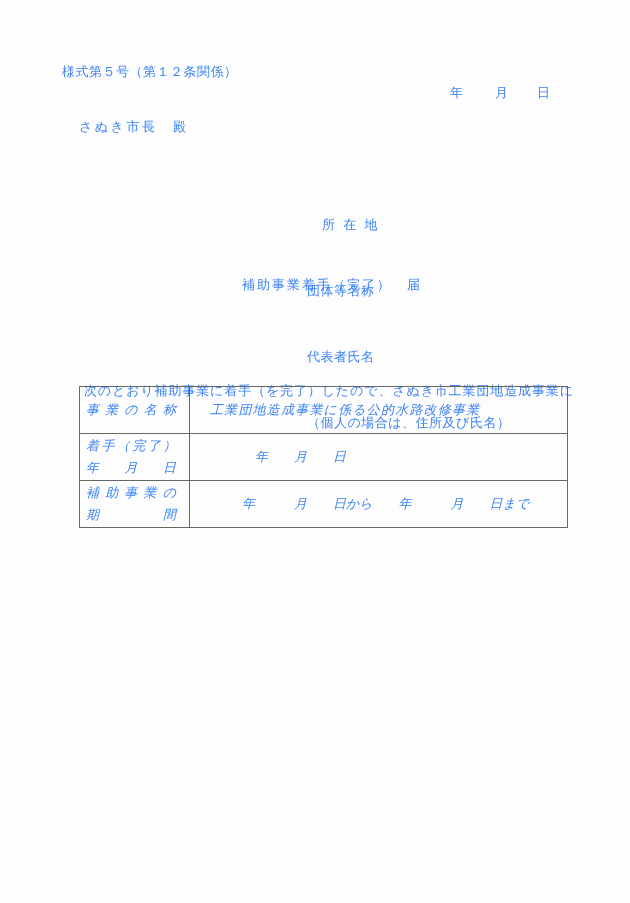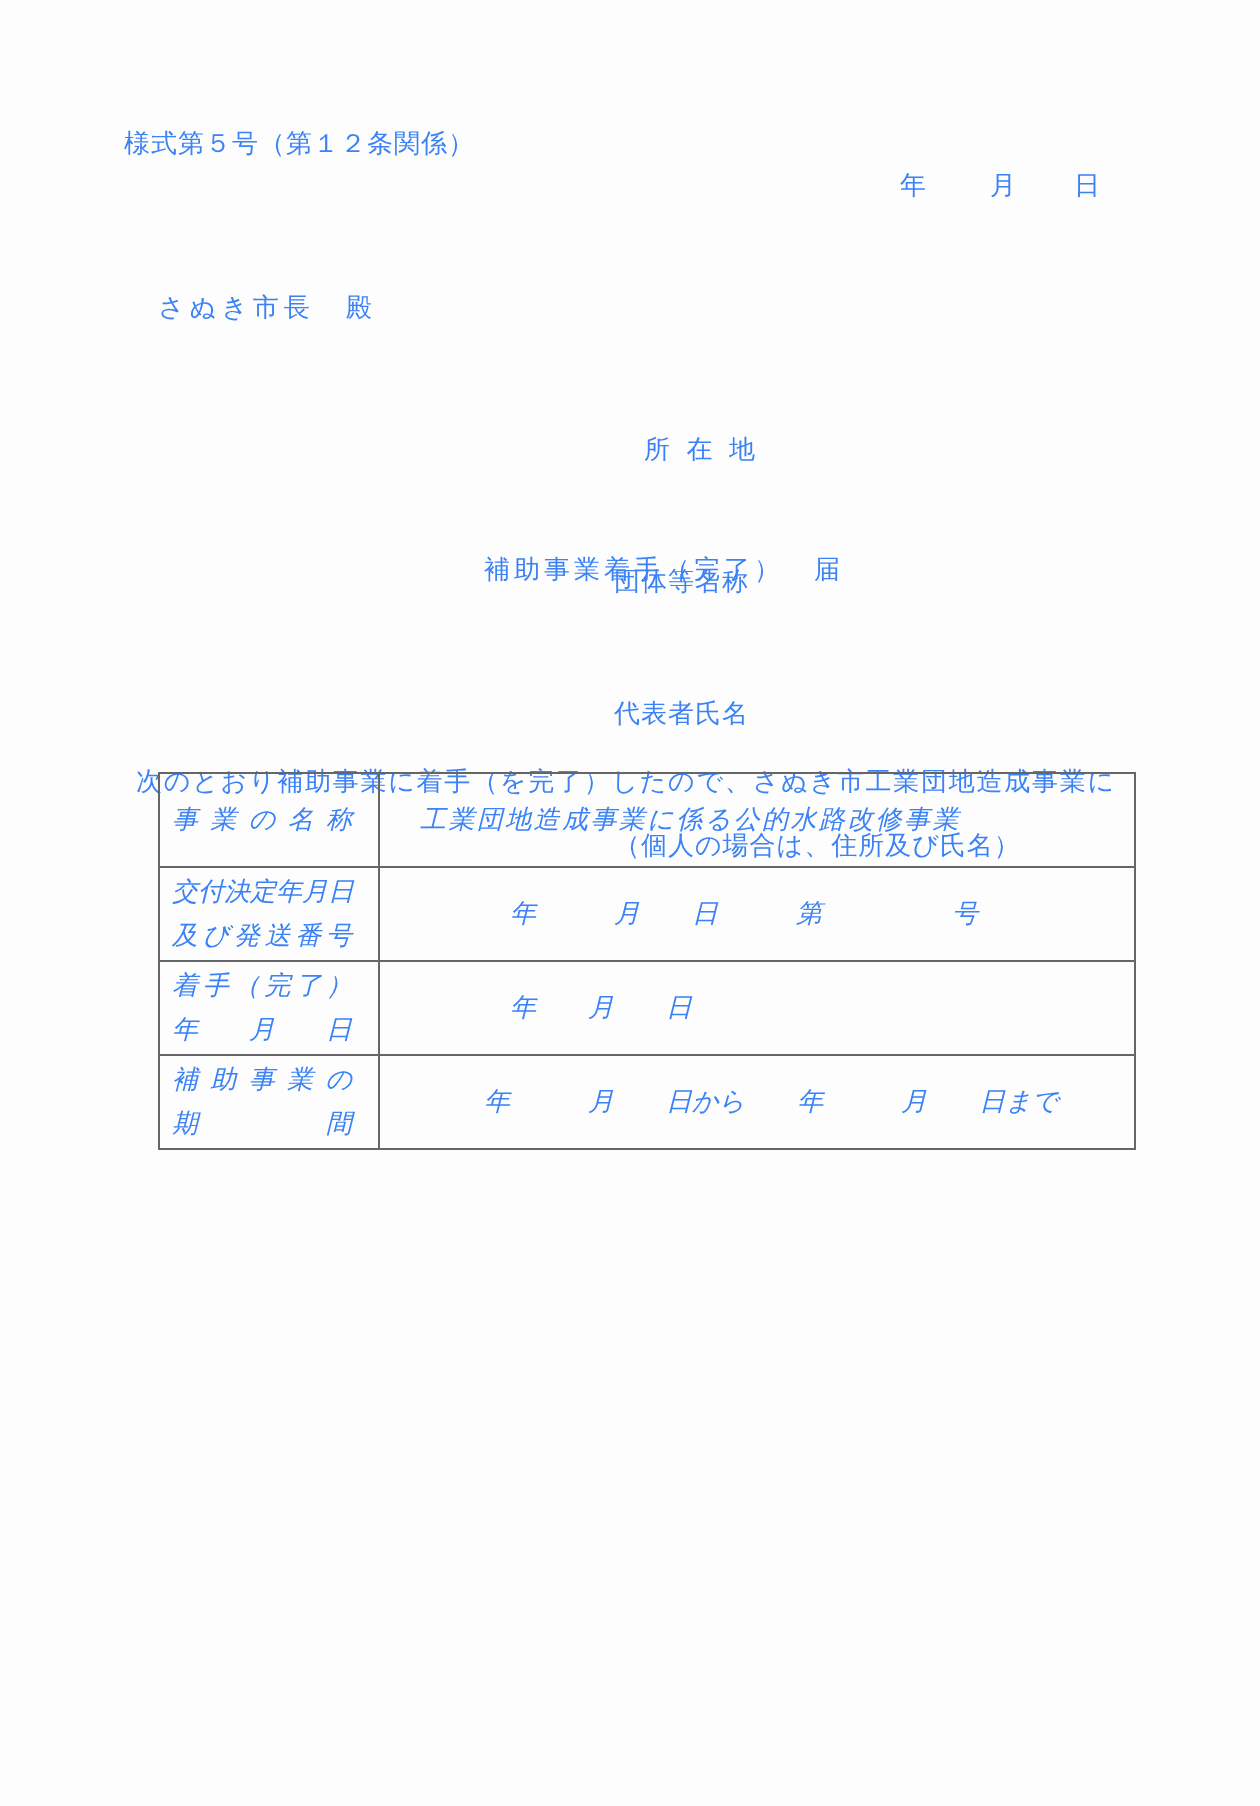--- a/index.html
+++ b/index.html
@@ -11,26 +11,26 @@
     font-family:"Liberation Serif","DejaVu Serif",serif;
     font-size:13px;
     color:#3b82f6;
     overflow:hidden;
   }
   .abs { position:absolute; white-space:pre; }
   .form-no   { left:62px;  top:63px;  letter-spacing:0.5px; }
   .date-y    { left:450px; top:84px; }
   .date-m    { left:495px; top:84px; }
   .date-d    { left:537px; top:84px; }
-  .recipient { left:79px;  top:145px; letter-spacing:2.5px; }
+  .recipient { left:79px;  top:118px; letter-spacing:2.5px; }
   .addr      { left:307px; top:170px; line-height:22px; letter-spacing:0.5px; }
   .addr div  { white-space:pre; }
   .addr-l1   { margin-left:15px; letter-spacing:2.5px; }
   .doc-title { left:242px; top:276px; letter-spacing:2px; }
-  .para      { left:42px;  top:318px; width:515px; line-height:29px; }
+  .para      { left:58px;  top:318px; width:515px; line-height:29px; }
   .para-l1   { margin-left:26px; width:489px; text-align:justify; text-align-last:justify; }
   .para-l2   { letter-spacing:0.8px; white-space:pre; }
   .form-table {
     position:absolute; left:79px; top:386px;
     width:488px; border-collapse:collapse; table-layout:fixed;
   }
   .form-table td { border:1px solid #666; height:46px; vertical-align:middle; padding:0;font-style:italic; }
   td.lbl { padding:0 13px 0 6px; }
   .jl    { text-align:justify; text-align-last:justify; line-height:22px; white-space:pre; }
   td.val { padding-left:13px; }
@@ -72,29 +72,20 @@
       <tr>
         <td class="lbl">
           <div class="jl">事業の名称</div>
         </td>
         <td class="val">
           <span class="v v-wide">工業団地造成事業に係る公的水路改修事業</span>
         </td>
       </tr>
       <tr>
         <td class="lbl">
-          <div class="jl">交付決定年月日</div>
-          <div class="jl">及び発送番号</div>
-        </td>
-        <td class="val">
-          <span class="v">　　　　年　　　月　　日　　　第　　　　　号</span>
-        </td>
-      </tr>
-      <tr>
-        <td class="lbl">
           <div class="jl">着手（完了）</div>
           <div class="jl">年　月　日</div>
         </td>
         <td class="val">
           <span class="v">　　　　年　　月　　日</span>
         </td>
       </tr>
       <tr>
         <td class="lbl">
           <div class="jl">補助事業の</div>

